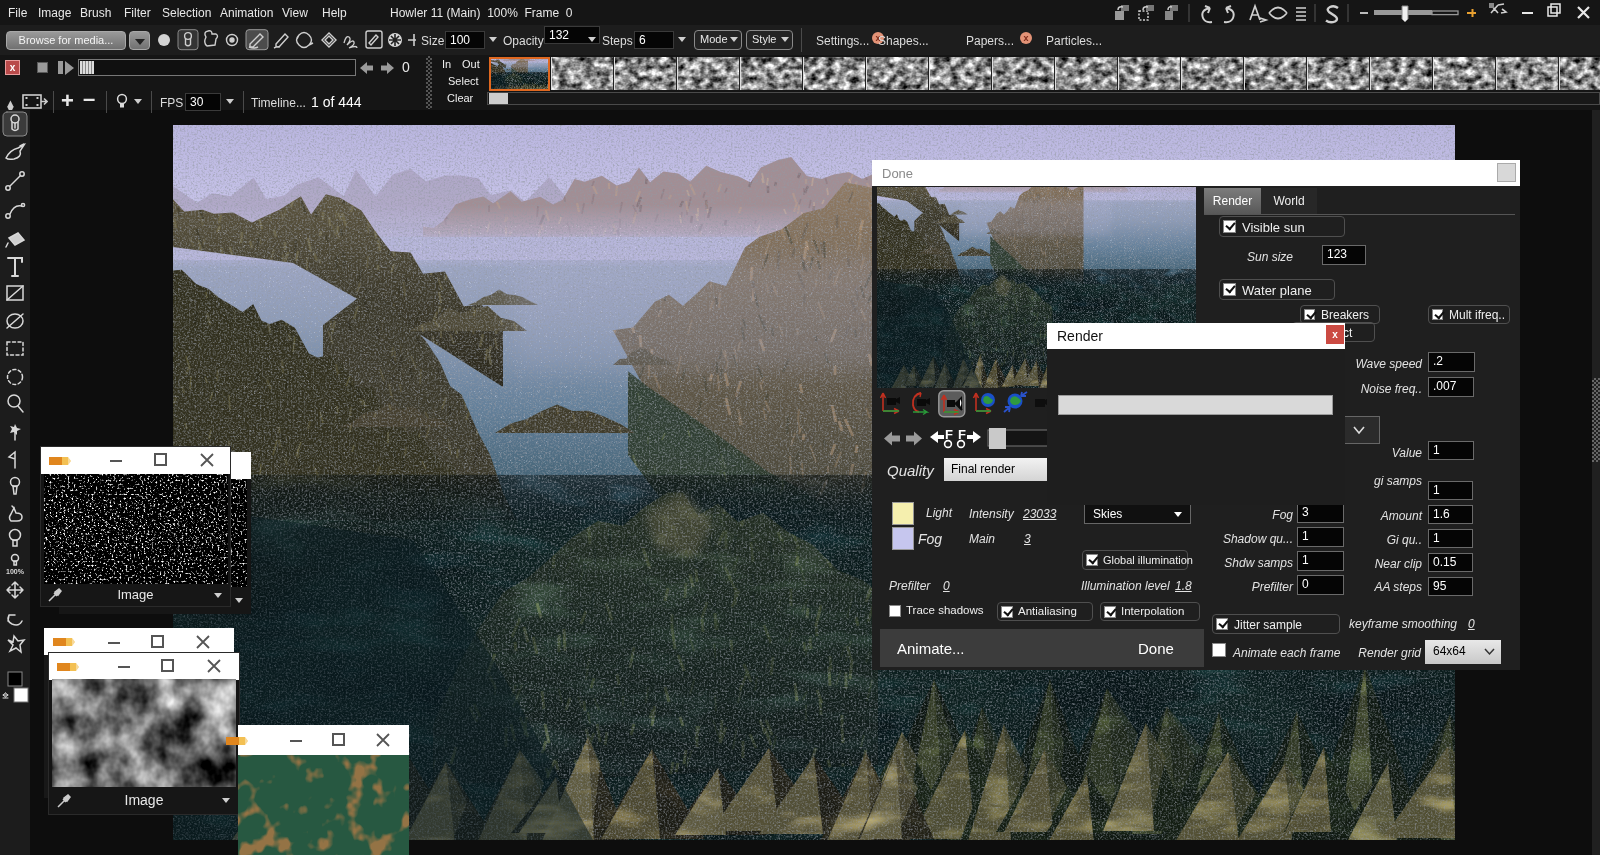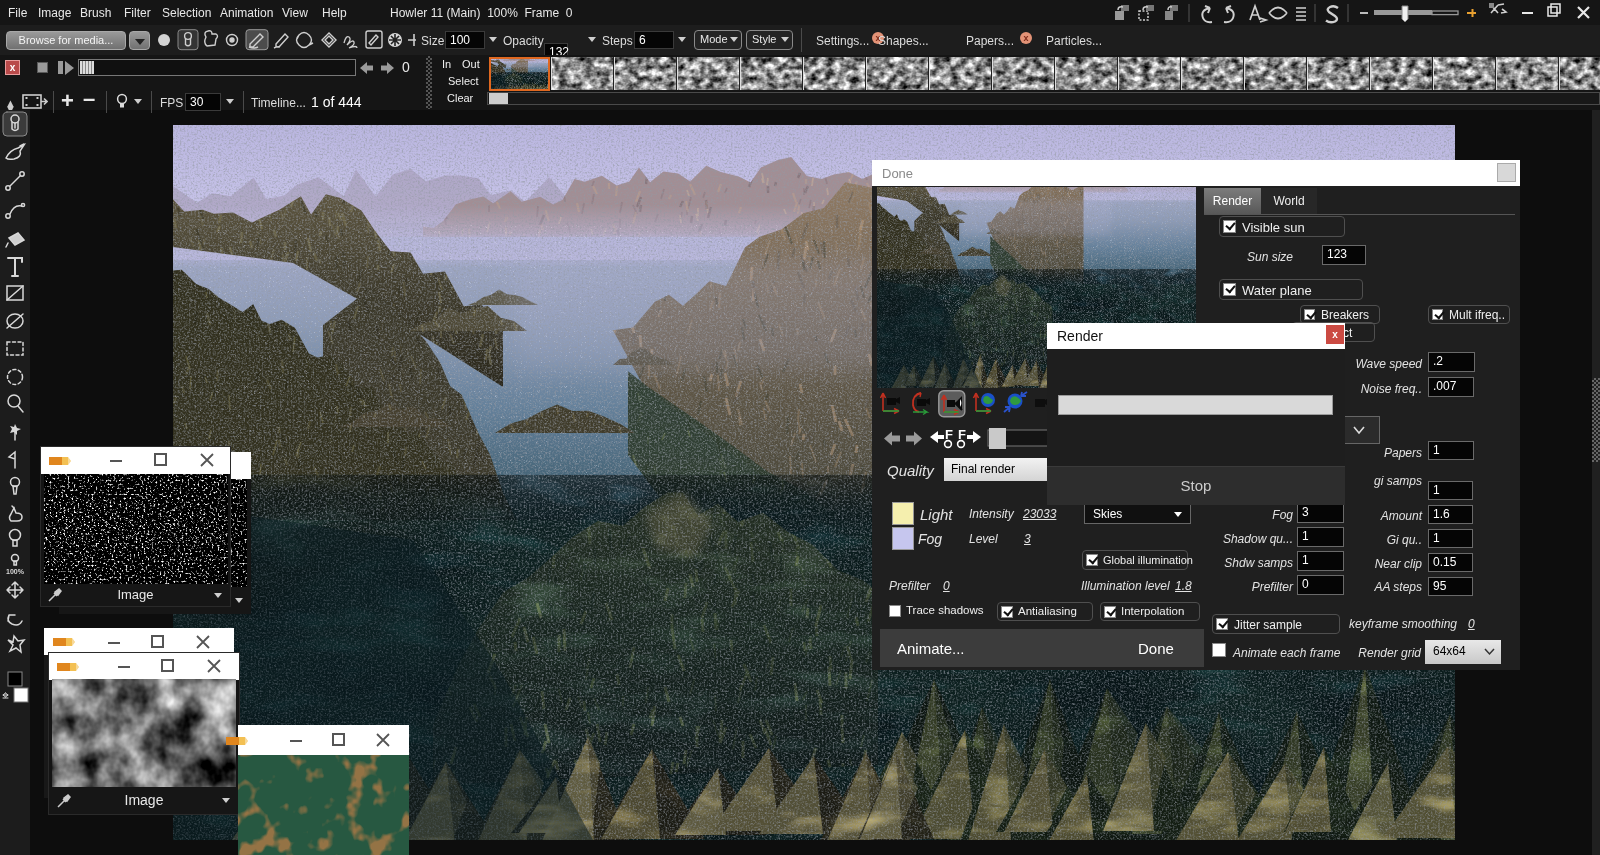--- a/index.html
+++ b/index.html
@@ -375,21 +375,21 @@
           <path d="M213 14 l7 -8 2 2 -7 8z"></path>
       <circle cx="239" cy="11" r="7" fill="#d8d8d8" stroke="none"></circle>
           <path d="M239 5 v12 M233 11 h12 M235 7 l8 8 M243 7 l-8 8" stroke="#222" stroke-width="1.6"></path>
       <path d="M252 11 h12 m-6 -6 v12 m4 -10 a7 7 0 0 1 0 8" stroke-width="1.6"></path>
     </g>
   </svg>
   <span class="lbl" style="left:421px;top:9px">Size</span>
   <span class="blackin" style="left:445px;top:6px;width:40px;">100</span>
   <span class="ddarrow" style="left:489px;top:12px"></span>
   <span class="lbl" style="left:503px;top:9px">Opacity</span>
-  <span class="blackin" style="left:544px;top:18px;width:24px;">132</span>
+  <span class="blackin" style="left:544px;top:1px;width:56px;">132</span>
   <span class="ddarrow" style="left:588px;top:12px"></span>
   <span class="lbl" style="left:602px;top:9px">Steps</span>
   <span class="blackin" style="left:634px;top:6px;width:40px;">6</span>
   <span class="ddarrow" style="left:678px;top:12px"></span>
   <span class="obtn" style="left:694px;width:48px;font-size:11px;">Mode</span>
   <span class="ddarrow" style="left:730px;top:12px"></span>
   <span class="obtn" style="left:746px;width:47px;font-size:11px;">Style</span>
   <span class="ddarrow" style="left:781px;top:12px"></span>
   <div class="sep" style="left:801px;top:3px;height:24px"></div>
   <span class="lbl" style="left:816px;top:9px">Settings...</span>
@@ -705,21 +705,21 @@
   <div class="abs" style="left:389px;top:28px;width:56px;height:26px;background:#272727;color:#eee;font-size:12px;text-align:center;line-height:26px">World</div>
   <div class="abs" style="left:332px;top:54px;width:311px;height:1px;background:#555"></div>
 
   <div class="cbgroup" style="left:347px;top:56px;width:126px;height:21px">
         <span class="cb ck"></span>
         <span style="position:absolute;left:22px;top:3px;font-size:13px">Visible sun</span>
       </div>
   <span class="dlbl" style="right:227px;top:90px">Sun size</span>
   <span class="din" style="left:450px;top:85px;width:44px">123</span>
 
-  <div class="cbgroup" style="left:347px;top:119px;width:144px;height:21px">
+  <div class="cbgroup" style="left:347px;top:119px;width:116px;height:21px">
         <span class="cb ck"></span>
         <span style="position:absolute;left:22px;top:3px;font-size:13px">Water plane</span>
       </div>
 
   <div class="cbgroup" style="left:428px;top:145px;width:80px;height:19px">
         <span class="cb ck" style="width:11px;height:11px"></span>
         <span style="position:absolute;left:20px;top:2px">Breakers</span>
       </div>
   <div class="cbgroup" style="left:556px;top:145px;width:82px;height:19px">
         <span class="cb ck" style="width:11px;height:11px"></span>
@@ -734,21 +734,21 @@
   <span class="din" style="left:556px;top:192px;width:47px">.2</span>
   <span class="dlbl" style="right:98px;top:222px">Noise freq..</span>
   <span class="din" style="left:556px;top:217px;width:46px">.007</span>
 
   <div class="abs" style="left:466px;top:256px;width:42px;height:28px;background:#2b2b2b;border:1px solid #666">
     <svg style="position:absolute;left:13px;top:8px" width="14" height="10">
           <path d="M2 2 L7 8 L12 2" stroke="#ddd" stroke-width="1.6" fill="none"></path>
         </svg>
   </div>
 
-  <span class="dlbl" style="right:98px;top:286px">Papers</span>
+  <span class="dlbl" style="right:98px;top:286px">Value</span>
   <span class="din" style="left:556px;top:281px;width:46px;height:19px">1</span>
 
   <svg class="abs" style="left:8px;top:230px" width="180" height="30" viewBox="0 0 180 30">
     <g>
       <path d="M3 3 v18 m0 -18 l-2.5 5 m2.5 -5 l2.5 5 M3 21 h16 m0 0 l-5 -2.5 m5 2.5 l-5 2.5" stroke="#c03020" stroke-width="1.6" fill="none"></path>
       <path d="M3 21 h16" stroke="#2a9a3a" stroke-width="1.6"></path>
       <rect x="7" y="8" width="9" height="7" fill="#0a0a0a"></rect>
           <path d="M16 9 l4 -2 v7 l-4 -2z" fill="#0a0a0a"></path>
     </g>
     <g transform="translate(29,0)">
@@ -798,29 +798,29 @@
       <path d="M101 9 l-8 -6 v4 h-6 v4 h6 v4 z" stroke="none"></path>
     </g>
     <rect x="108" y="2" width="62" height="16" fill="#141414" stroke="#777"></rect>
     <rect x="109" y="0" width="17" height="21" fill="#c9c9c9"></rect>
   </svg>
 
   <span class="dlbl" style="left:15px;top:302px;font-size:15px;">Quality</span>
   <div class="abs" style="left:72px;top:298px;width:105px;height:23px;background:linear-gradient(#f2f2f2,#d4d4d4);color:#000;font-size:12px;padding:4px 0 12px 7px">Final render</div>
 
   <div class="abs" style="left:20px;top:342px;width:22px;height:23px;background:#f5efae;border:1px solid #999"></div>
-  <span class="dlbl" style="left:48px;top:346px;font-size:15px">Light</span>
+  <span class="dlbl" style="left:54px;top:346px;font-size:12px">Light</span>
   <span class="dlbl" style="left:97px;top:347px">Intensity</span>
   <span class="dlbl ulnum" style="left:151px;top:347px">23033</span>
   <div class="abs" style="left:212px;top:344px;width:107px;height:20px;background:#101010;border:1px solid #666;color:#fff;font-size:12px;padding:2px 0 0 8px">Skies
     <span class="ddarrow" style="right:8px;top:7px;border-top-color:#fff"></span>
   </div>
   <div class="abs" style="left:20px;top:367px;width:22px;height:23px;background:#c6c6ee;border:1px solid #999"></div>
   <span class="dlbl" style="left:46px;top:371px;font-size:14px">Fog</span>
-  <span class="dlbl" style="left:97px;top:372px">Level</span>
+  <span class="dlbl" style="left:97px;top:372px">Main</span>
   <span class="dlbl ulnum" style="left:152px;top:372px">3</span>
 
   <div class="cbgroup" style="left:210px;top:390px;width:106px;height:20px">
         <span class="cb ck" style="width:12px;height:12px"></span>
         <span style="position:absolute;left:20px;top:3px;font-size:11px">Global illumination</span>
       </div>
 
   <span class="dlbl" style="left:17px;top:419px">Prefilter</span>
   <span class="dlbl ulnum" style="left:71px;top:419px">0</span>
   <span class="dlbl" style="left:209px;top:419px">Illumination level</span>
@@ -878,16 +878,15 @@
         </svg>
   </div>
 </div>
 
 <div class="abs" id="render">
   <div style="position:absolute;left:0;top:0;width:298px;height:26px;background:#fff;color:#111;font-size:14px">
     <span style="position:absolute;left:10px;top:5px">Render</span>
     <div style="position:absolute;right:1px;top:2px;width:18px;height:19px;background:#cb4a42;color:#fff;font-size:10px;font-weight:bold;text-align:center;line-height:19px">x</div>
   </div>
   <div style="position:absolute;left:11px;top:72px;width:275px;height:20px;background:#d9d9d9;border:1px solid #9a9a9a"></div>
-  <div style="position:absolute;left:0;top:143px;width:298px;height:39px;background:#2d2d2d;border-top:1px solid #3a3a3a;color:#ccc;font-size:15px;text-align:center;line-height:38px">Stop</div>
 </div>
 
 </div>
 
 </body></html>

